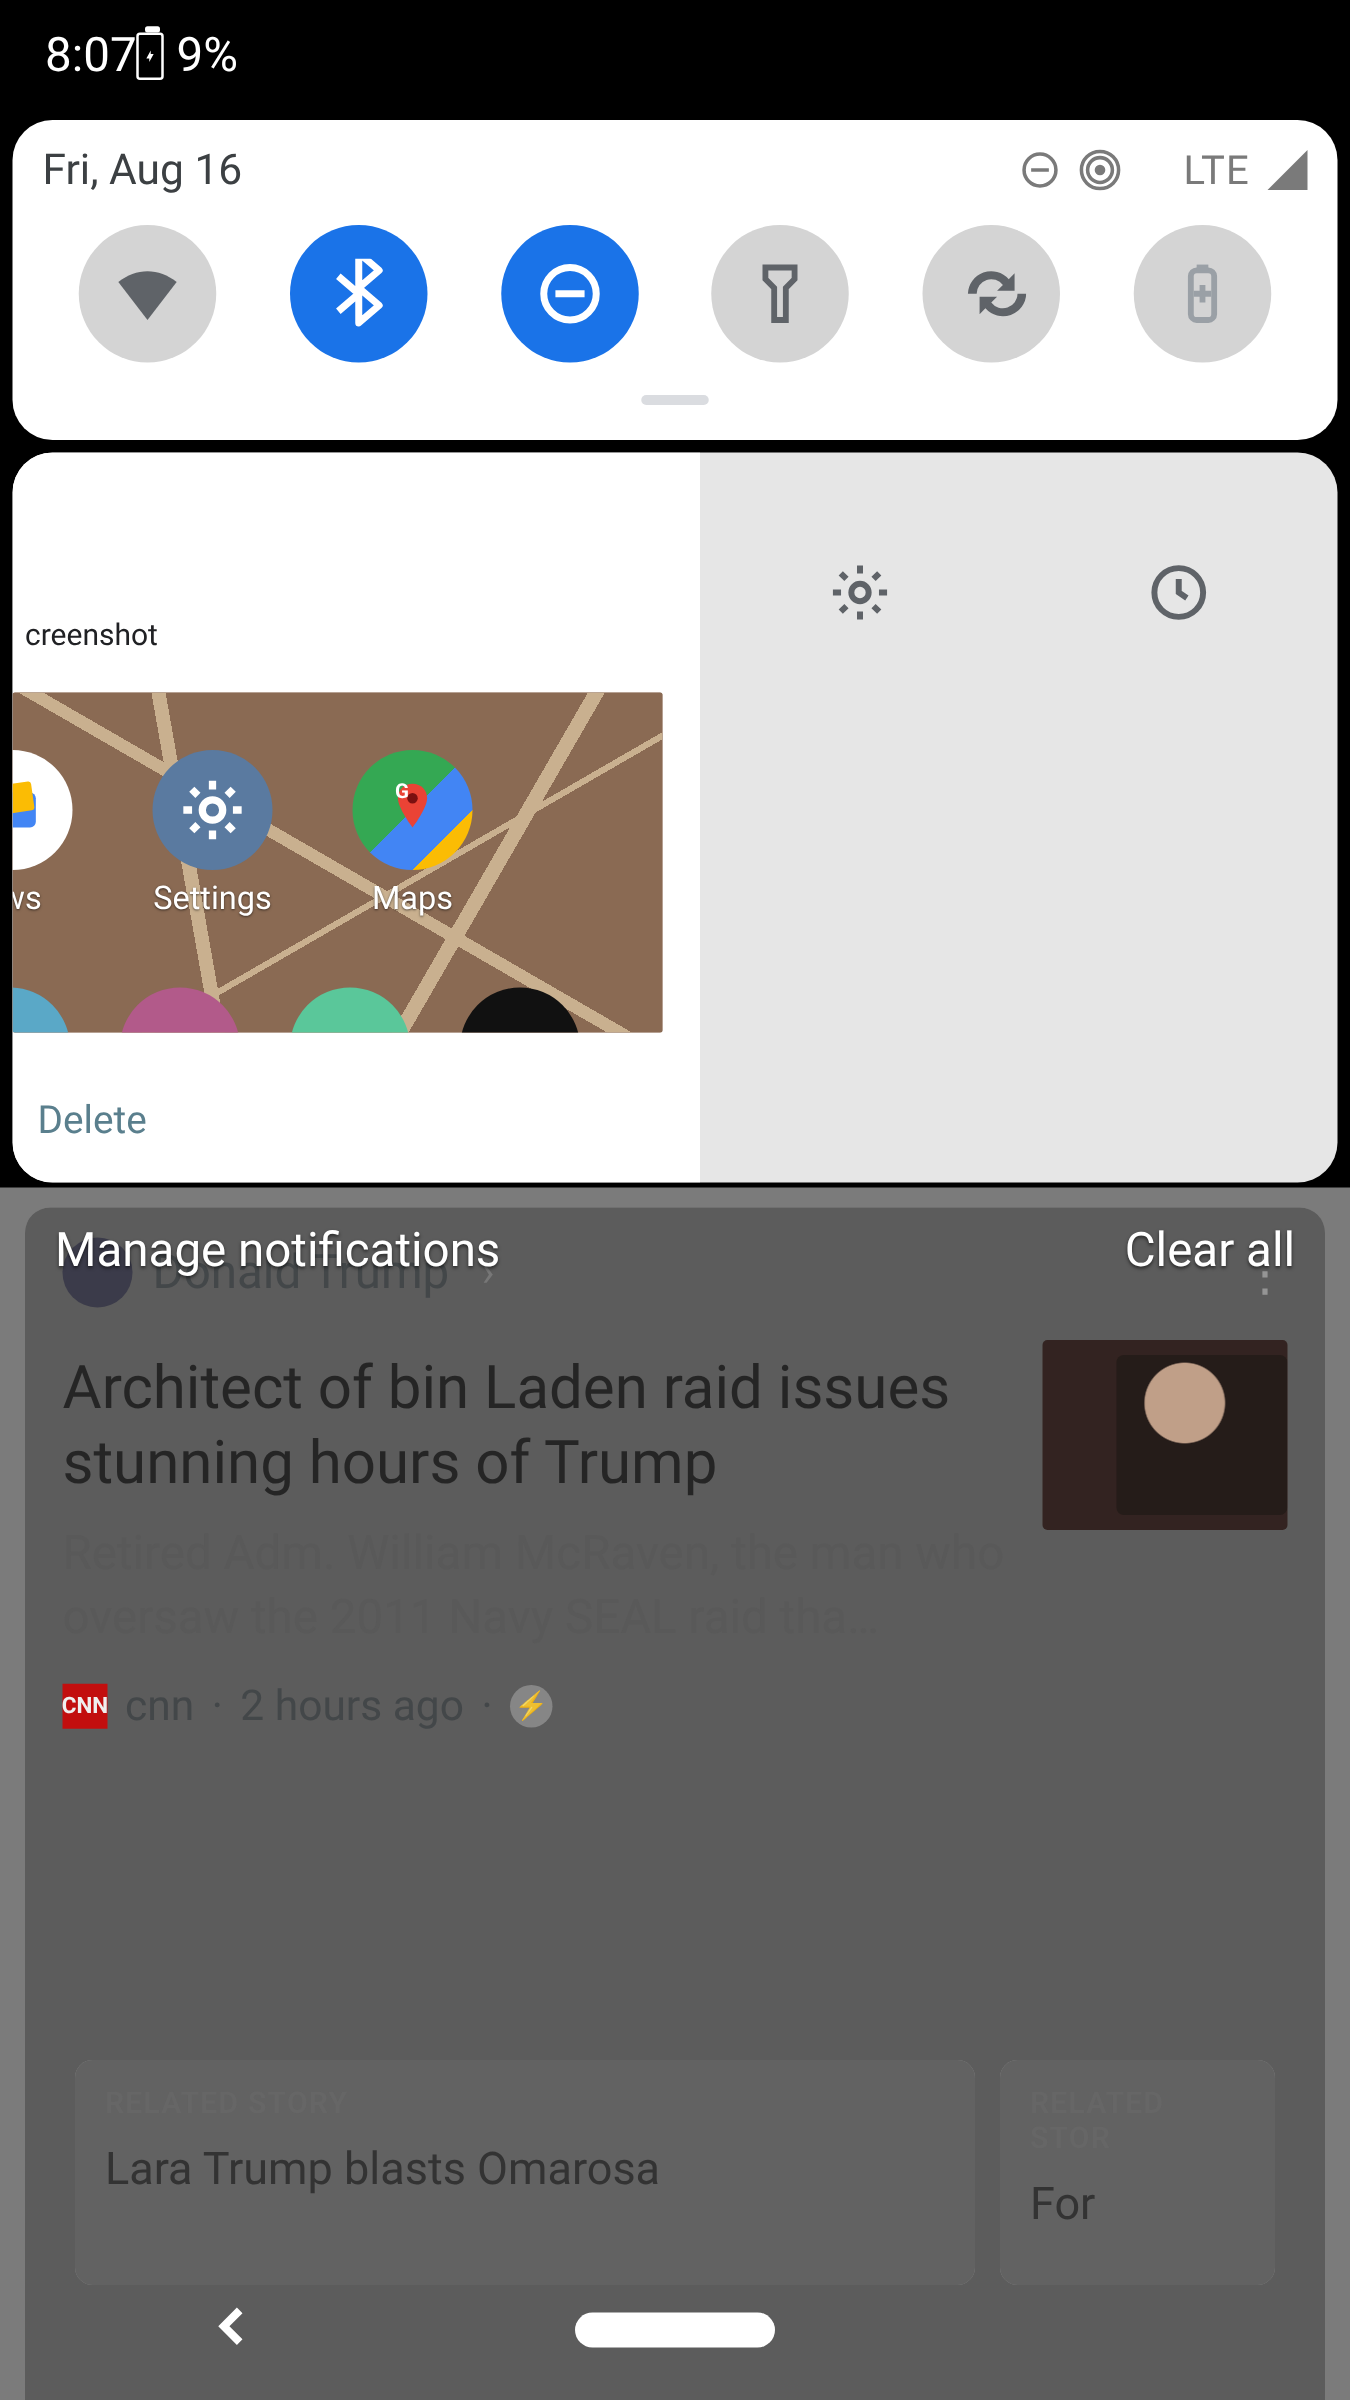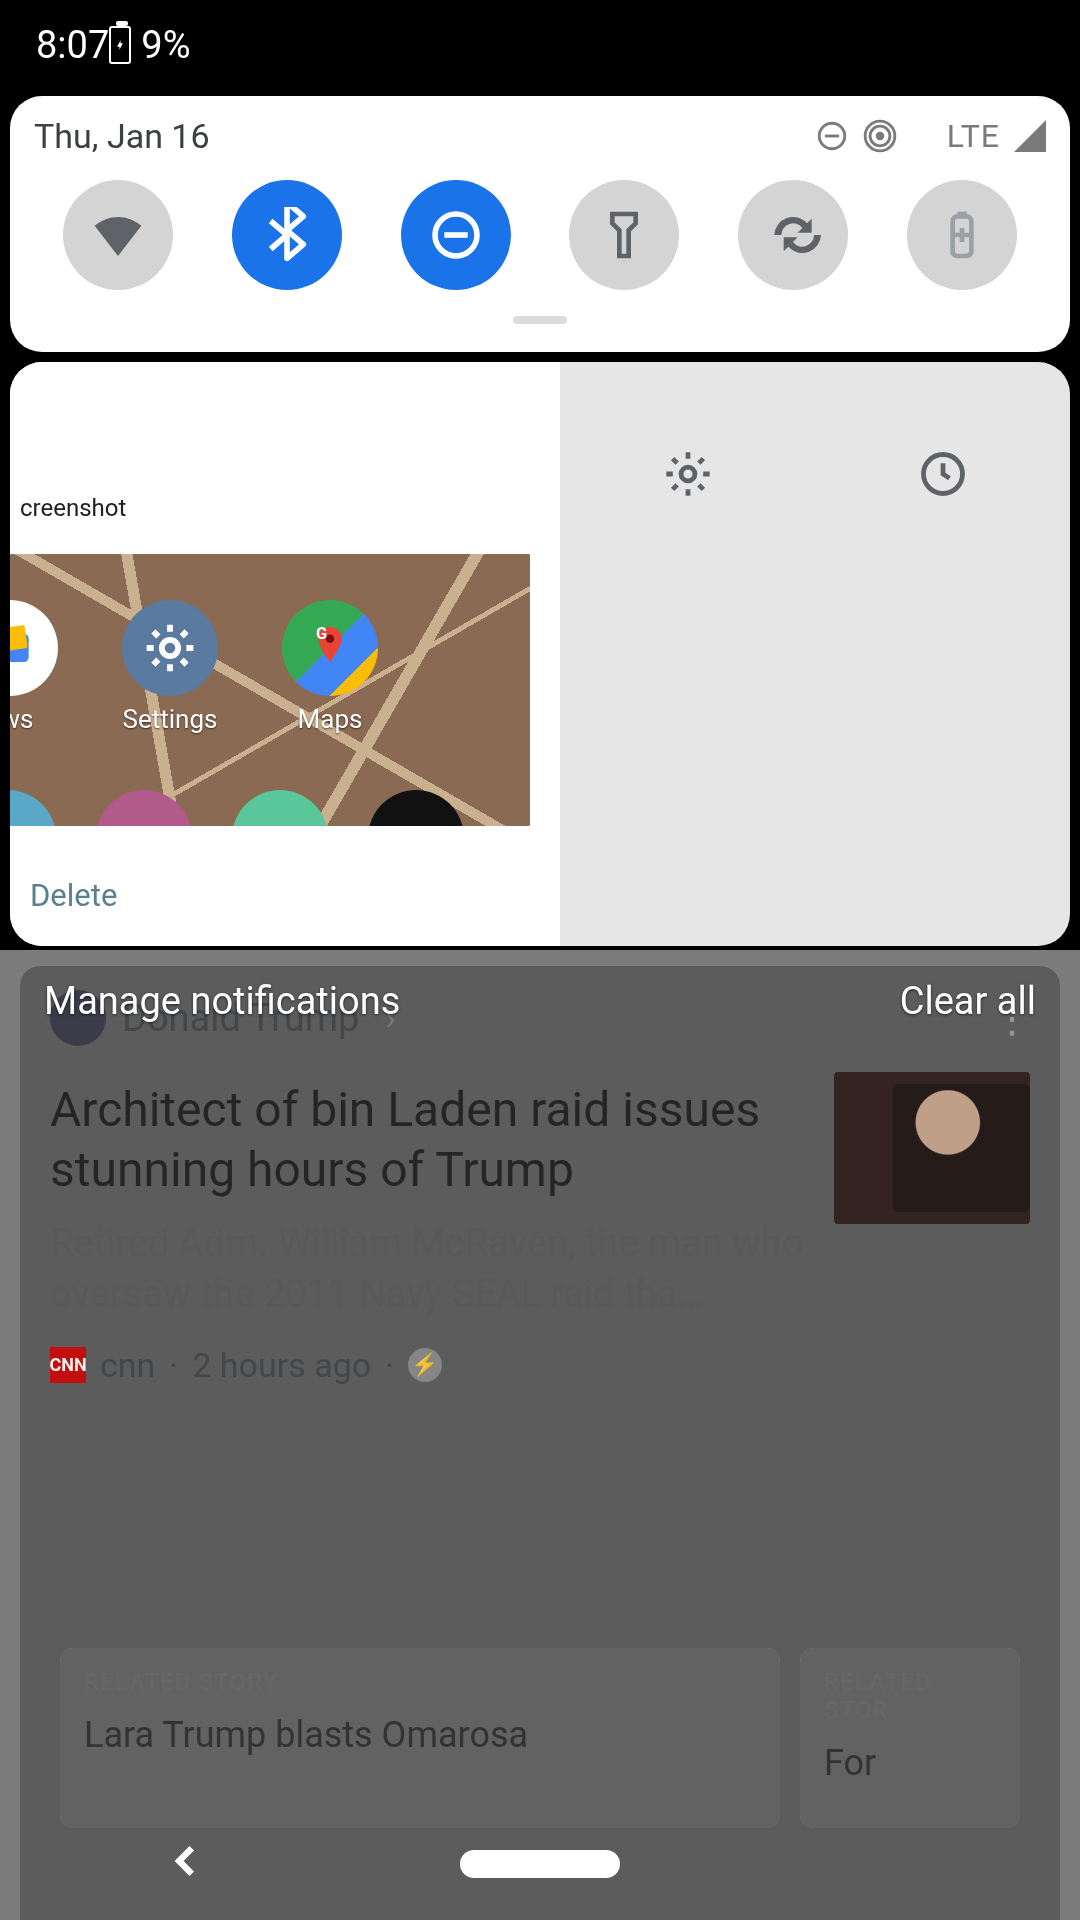--- a/index.html
+++ b/index.html
@@ -127,21 +127,21 @@
       <svg viewBox="0 0 24 24">
           <path d="M11 20l6-11h-4V4l-6 11h4v5z" fill="#fff"></path>
         </svg>
     </span>
     <span>9%</span>
   </div>
 </div>
 
 <div class="qs-panel">
   <div class="qs-header">
-    <span class="qs-date">Thu, Jan 16</span>
+    <span class="qs-date">Fri, Aug 16</span>
     <div class="qs-status-icons">
       <svg viewBox="0 0 24 24">
           <circle cx="12" cy="12" r="9" fill="none" stroke="#7a7a7a" stroke-width="2"></circle>
           <line x1="7" y1="12" x2="17" y2="12" stroke="#7a7a7a" stroke-width="2"></line>
         </svg>
       <svg viewBox="0 0 24 24">
           <circle cx="12" cy="12" r="3" fill="#7a7a7a"></circle>
           <circle cx="12" cy="12" r="7" fill="none" stroke="#7a7a7a" stroke-width="2"></circle>
           <circle cx="12" cy="12" r="10.5" fill="none" stroke="#7a7a7a" stroke-width="2"></circle>
         </svg>

